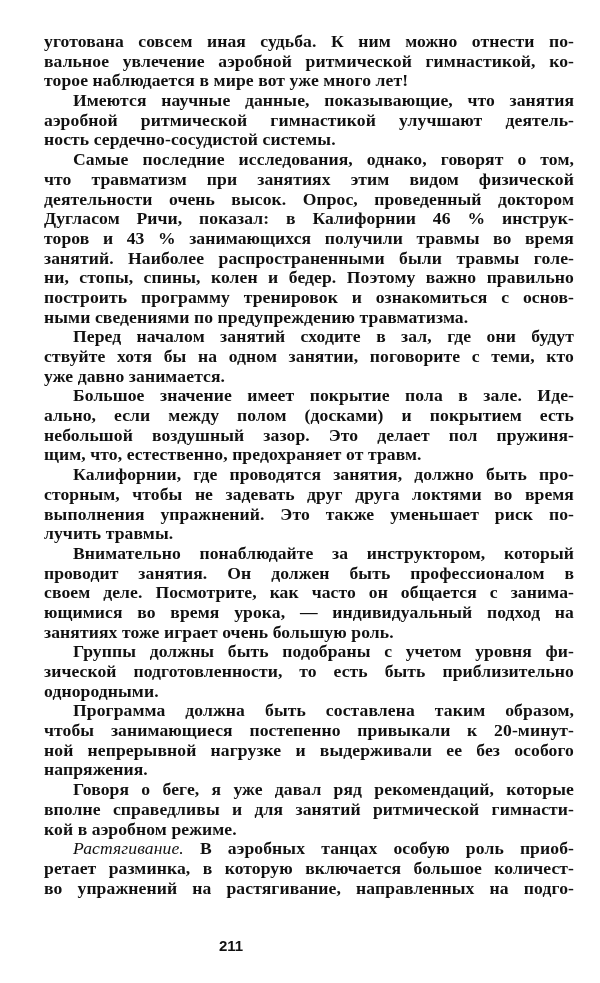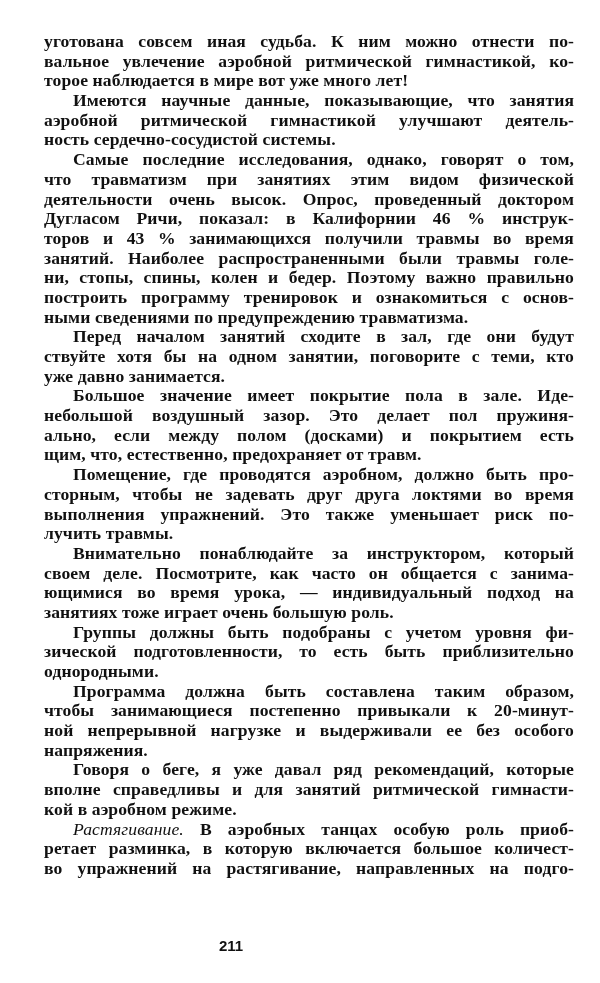--- a/index.html
+++ b/index.html
@@ -67,34 +67,35 @@
   </div>
 
   <div>
     <span class="line indent">Перед началом занятий сходите в зал, где они будут</span>
     <span class="line">ствуйте хотя бы на одном занятии, поговорите с теми, кто</span>
     <span class="line last">уже давно занимается.</span>
   </div>
 
   <div>
     <span class="line indent">Большое значение имеет покрытие пола в зале. Иде-</span>
+    <span class="line">ально, если между полом (досками) и покрытием есть</span>
     <span class="line">небольшой воздушный зазор. Это делает пол пружиня-</span>
-    <span class="line">ально, если между полом (досками) и покрытием есть</span>
     <span class="line last">щим, что, естественно, предохраняет от травм.</span>
   </div>
 
   <div>
-    <span class="line indent">Помещение, где проводятся аэробном, должно быть про-</span>
+    <span class="line indent">Калифорнии, где проводятся занятия, должно быть про-</span>
     <span class="line">сторным, чтобы не задевать друг друга локтями во время</span>
     <span class="line">выполнения упражнений. Это также уменьшает риск по-</span>
     <span class="line last">лучить травмы.</span>
   </div>
 
   <div>
     <span class="line indent">Внимательно понаблюдайте за инструктором, который</span>
+    <span class="line">проводит занятия. Он должен быть профессионалом в</span>
     <span class="line">своем деле. Посмотрите, как часто он общается с занима-</span>
     <span class="line">ющимися во время урока, — индивидуальный подход на</span>
     <span class="line last">занятиях тоже играет очень большую роль.</span>
   </div>
 
   <div>
     <span class="line indent">Группы должны быть подобраны с учетом уровня фи-</span>
     <span class="line">зической подготовленности, то есть быть приблизительно</span>
     <span class="line last">однородными.</span>
   </div>

